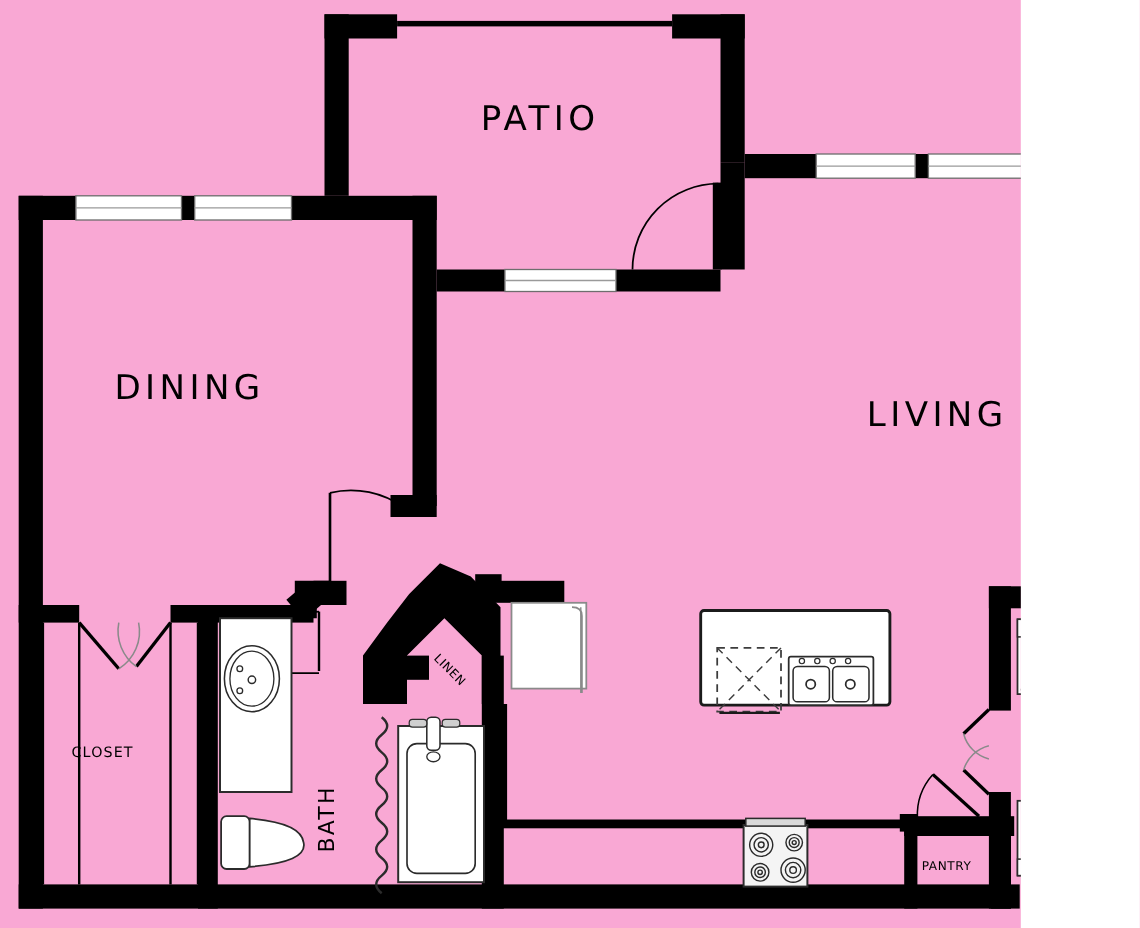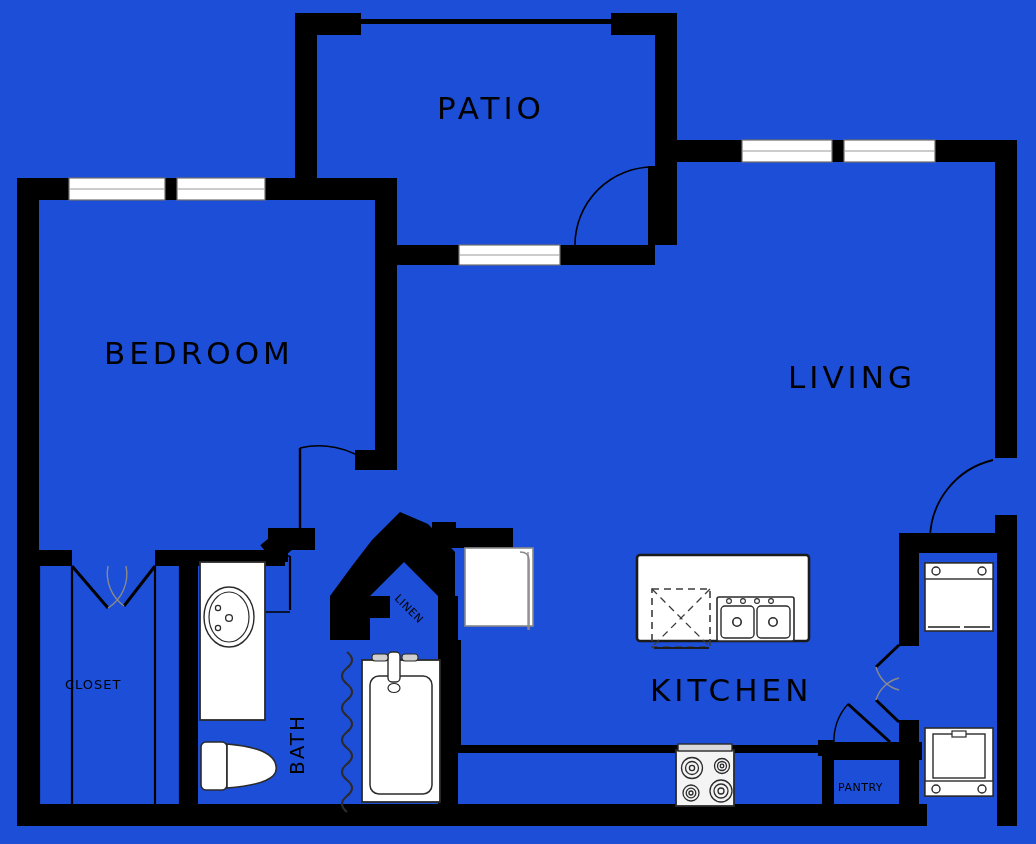--- a/index.html
+++ b/index.html
@@ -1,22 +1,22 @@
 <!DOCTYPE html>
 <html><head>
 <meta charset="utf-8">
 <title>Floor Plan</title>
 <style>
   html,body{margin:0;padding:0;background:#ffffff;}
   body{font-family:"Liberation Sans", sans-serif;}
   #plan-root{
     position:relative;
-    width:1036px;
+    width:928px;
     height:844px;
-    background:#1d4ed8;
+    background:#f9a8d4;
     overflow:hidden;
   }
   #plan-svg{position:absolute;left:0;top:0;}
   .room-label{
     position:absolute;
     color:#000000;
     font-family:"DejaVu Sans", sans-serif;
     font-weight:400;
     letter-spacing:3px;
     white-space:nowrap;
@@ -283,26 +283,25 @@
 
       <line x1="39" y1="566" x2="39" y2="804"></line>
       <line x1="72" y1="566" x2="72" y2="804"></line>
       <line x1="155" y1="566" x2="155" y2="804"></line>
       <line x1="180" y1="566" x2="180" y2="804"></line>
     </g>
   </svg>
 
   <div class="room-label lbl-big" style="left:437px;top:90px;">PATIO</div>
 
-  <div class="room-label lbl-big" style="left:104px;top:335px;">BEDROOM</div>
+  <div class="room-label lbl-big" style="left:104px;top:335px;">DINING</div>
 
 
   <div class="room-label lbl-big" style="left:788px;top:332px;margin-top:27px;">LIVING</div>
 
-  <div class="room-label lbl-big" style="left:650px;top:672px;">KITCHEN</div>
 
   <div class="room-label lbl-mid rot90" style="left:285px;top:775px;">BATH</div>
 
   <div class="room-label lbl-small" style="left:65px;top:677px;">CLOSET</div>
 
   <div class="room-label lbl-tiny rot45" style="left:401px;top:592px;">LINEN</div>
 
   <div class="room-label lbl-tiny" style="left:838px;top:781px;">PANTRY</div>
 
 </div>

